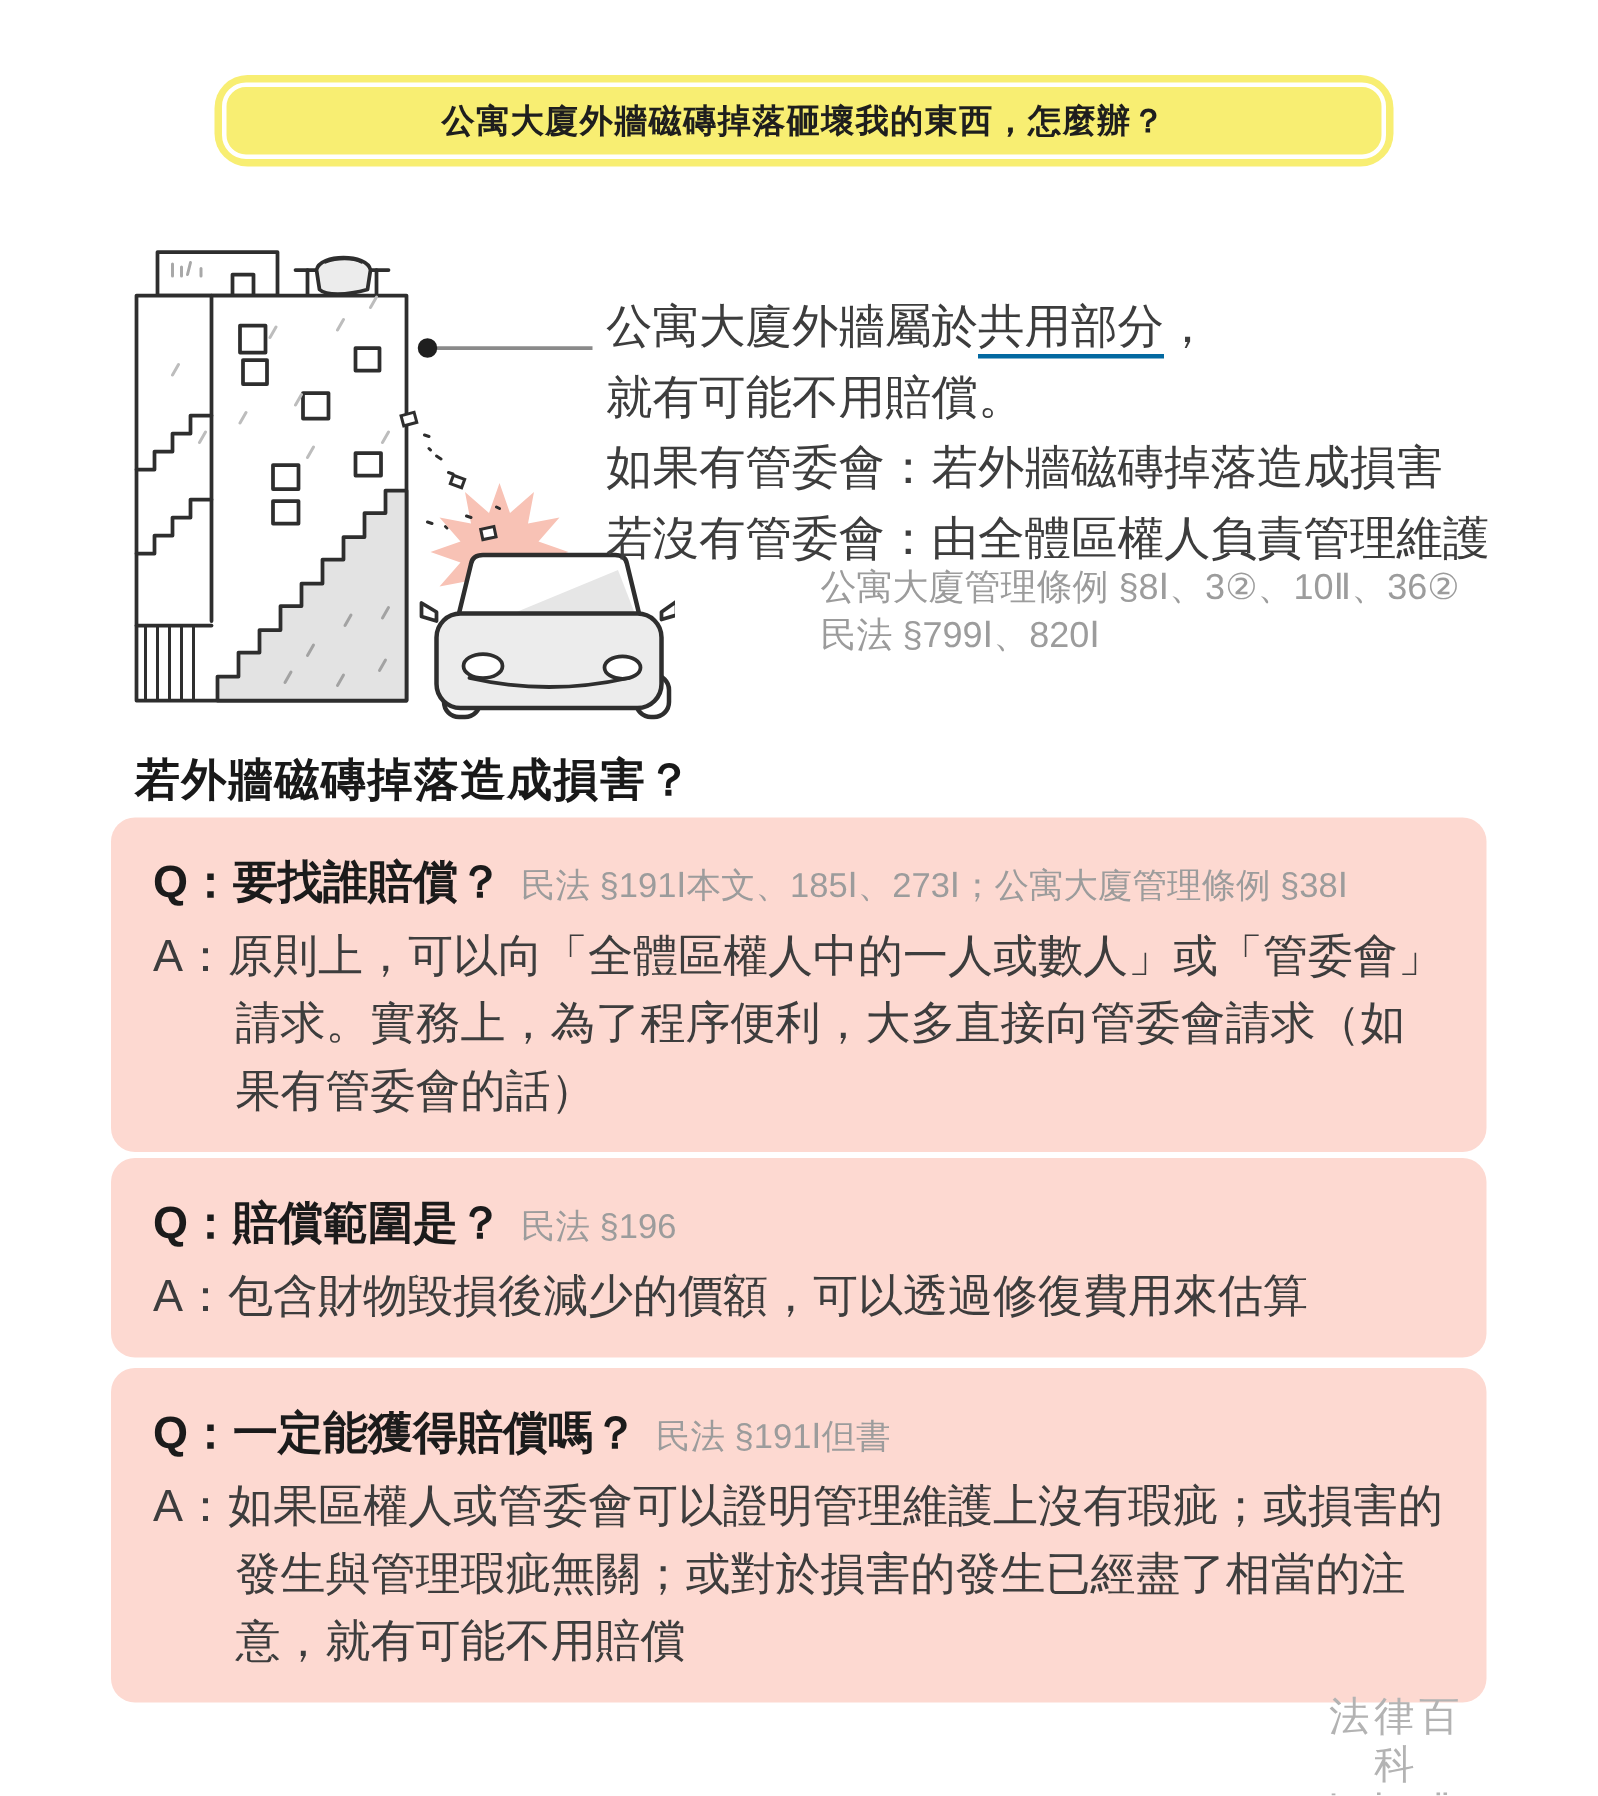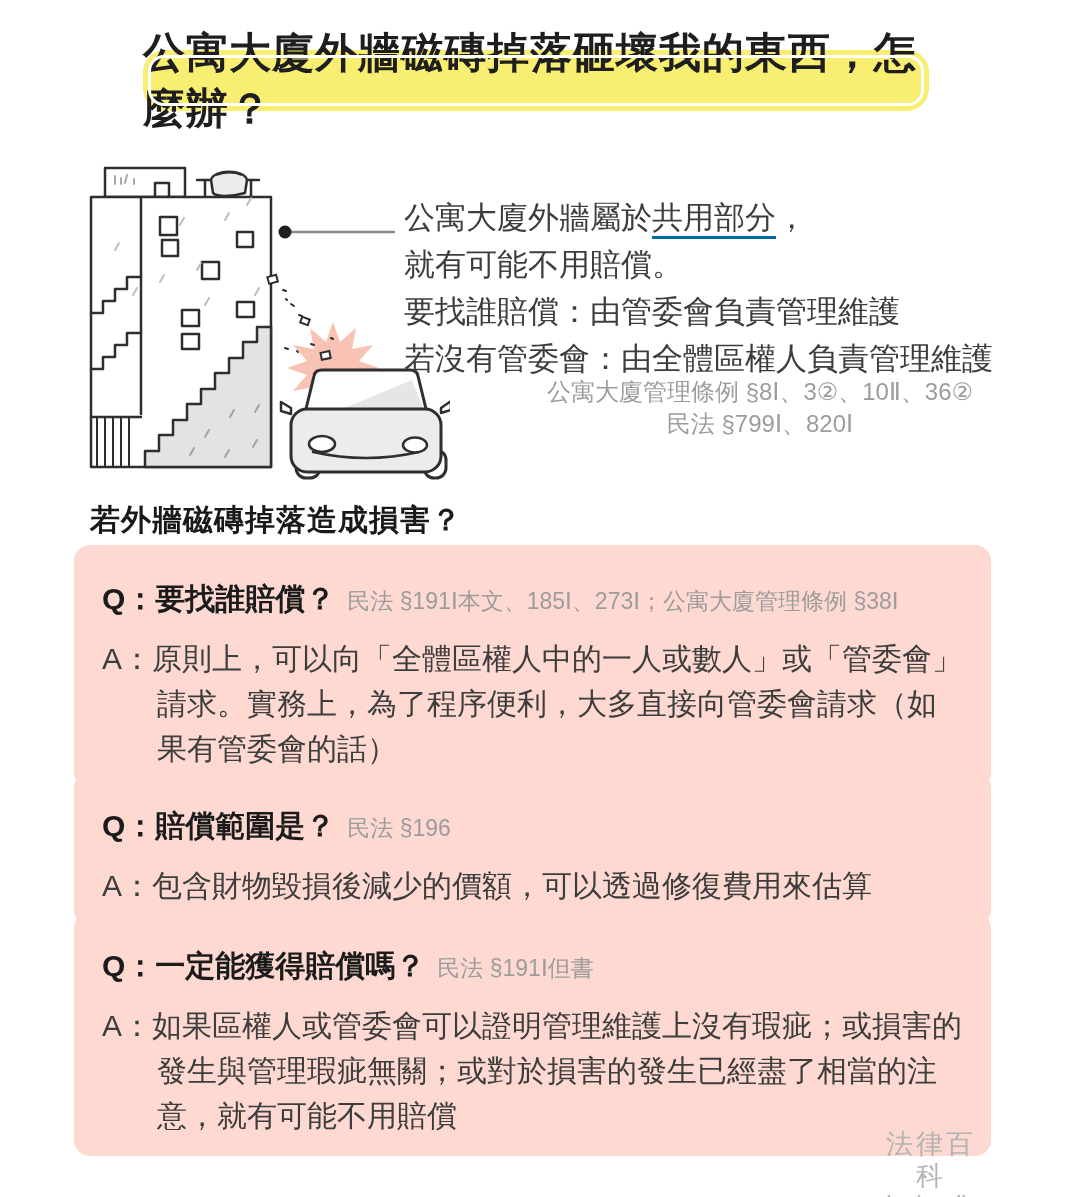--- a/index.html
+++ b/index.html
@@ -5,52 +5,52 @@
   html,body{margin:0;padding:0;background:#fff;}
   .canvas{
     position:relative;width:1065px;height:1197px;background:#ffffff;overflow:hidden;
     font-family:"Liberation Sans","DejaVu Sans",sans-serif;
   }
   
   .title-banner{
     position:absolute;left:143px;top:50px;width:786px;height:61px;margin:0;
     background:#F8EE72;border-radius:22px;
     display:flex;align-items:center;justify-content:center;
-    font-size:42px;font-weight:bold;color:#1e1e1e;letter-spacing:1px;
+    font-size:22px;font-weight:bold;color:#1e1e1e;letter-spacing:1px;
   }
   .title-banner::after{
     content:"";position:absolute;top:5px;left:5px;right:5px;bottom:5px;
     border:3px solid #ffffff;border-radius:16px;pointer-events:none;
   }
   
   .illustration{position:absolute;left:85px;top:152px;}
   
   .intro{
     position:absolute;left:404px;top:194px;
     font-size:31px;line-height:47px;color:#3d3d3d;white-space:nowrap;
   }
   .underlined{border-bottom:3px solid #0369a1;padding-bottom:1px;}
   .citations{
-    position:absolute;right:92px;top:376px;text-align:center;
+    position:absolute;right:92px;top:376px;text-align:left;
     font-size:24px;line-height:32px;color:#9C9C9C;white-space:nowrap;
   }
   
   .section-heading{
     position:absolute;left:90px;top:500px;margin:0;
     font-size:30px;font-weight:bold;color:#191919;letter-spacing:1px;
   }
   
   .qa-box{
     position:absolute;left:74px;width:917px;box-sizing:border-box;
     background:#FDD9D1;border-radius:16px;padding:21px 28px 18px 28px;
   }
   #qa-box-1{top:545px;min-height:210px;}
   #qa-box-2{top:772px;min-height:121px;}
   #qa-box-3{top:912px;min-height:208px;}
-  .q-line{font-size:30px;line-height:66px;white-space:nowrap;}
+  .q-line{font-size:30px;line-height:46px;white-space:nowrap;}
   .q-strong{font-weight:bold;color:#1b1b1b;}
   .q-cite{font-size:23px;color:#9C9C9C;margin-left:12px;font-weight:normal;}
   .a-line{
     font-size:30px;line-height:45px;color:#3d3d3d;
     padding-left:55px;text-indent:-55px;margin-top:2px;
   }
   
   .brand{
     position:absolute;left:872px;top:1128px;width:118px;text-align:center;color:#B3B3B3;
   }
@@ -130,21 +130,21 @@
       <ellipse cx="330" cy="293" rx="12" ry="7.5" fill="#ffffff" stroke-width="2.5"></ellipse>
     </g>
 
     <line x1="206" y1="80" x2="310" y2="80" stroke="#8a8a8a" stroke-width="2.5"></line>
     <circle cx="200" cy="80" r="6.5" fill="#1f1f1f"></circle>
   </svg>
 
   <div class="intro">
     <div><span>公寓大廈外牆屬於</span><span class="underlined">共用部分</span><span>，</span></div>
     <div>就有可能不用賠償。</div>
-    <div>要找誰賠償：由管委會負責管理維護</div>
+    <div>如果有管委會：若外牆磁磚掉落造成損害</div>
     <div>若沒有管委會：由全體區權人負責管理維護</div>
   </div>
 
   <div class="citations">
     <div>公寓大廈管理條例 §8Ⅰ、3②、10Ⅱ、36②</div>
     <div>民法 §799Ⅰ、820Ⅰ</div>
   </div>
 
   <h2 class="section-heading">若外牆磁磚掉落造成損害？</h2>
 

